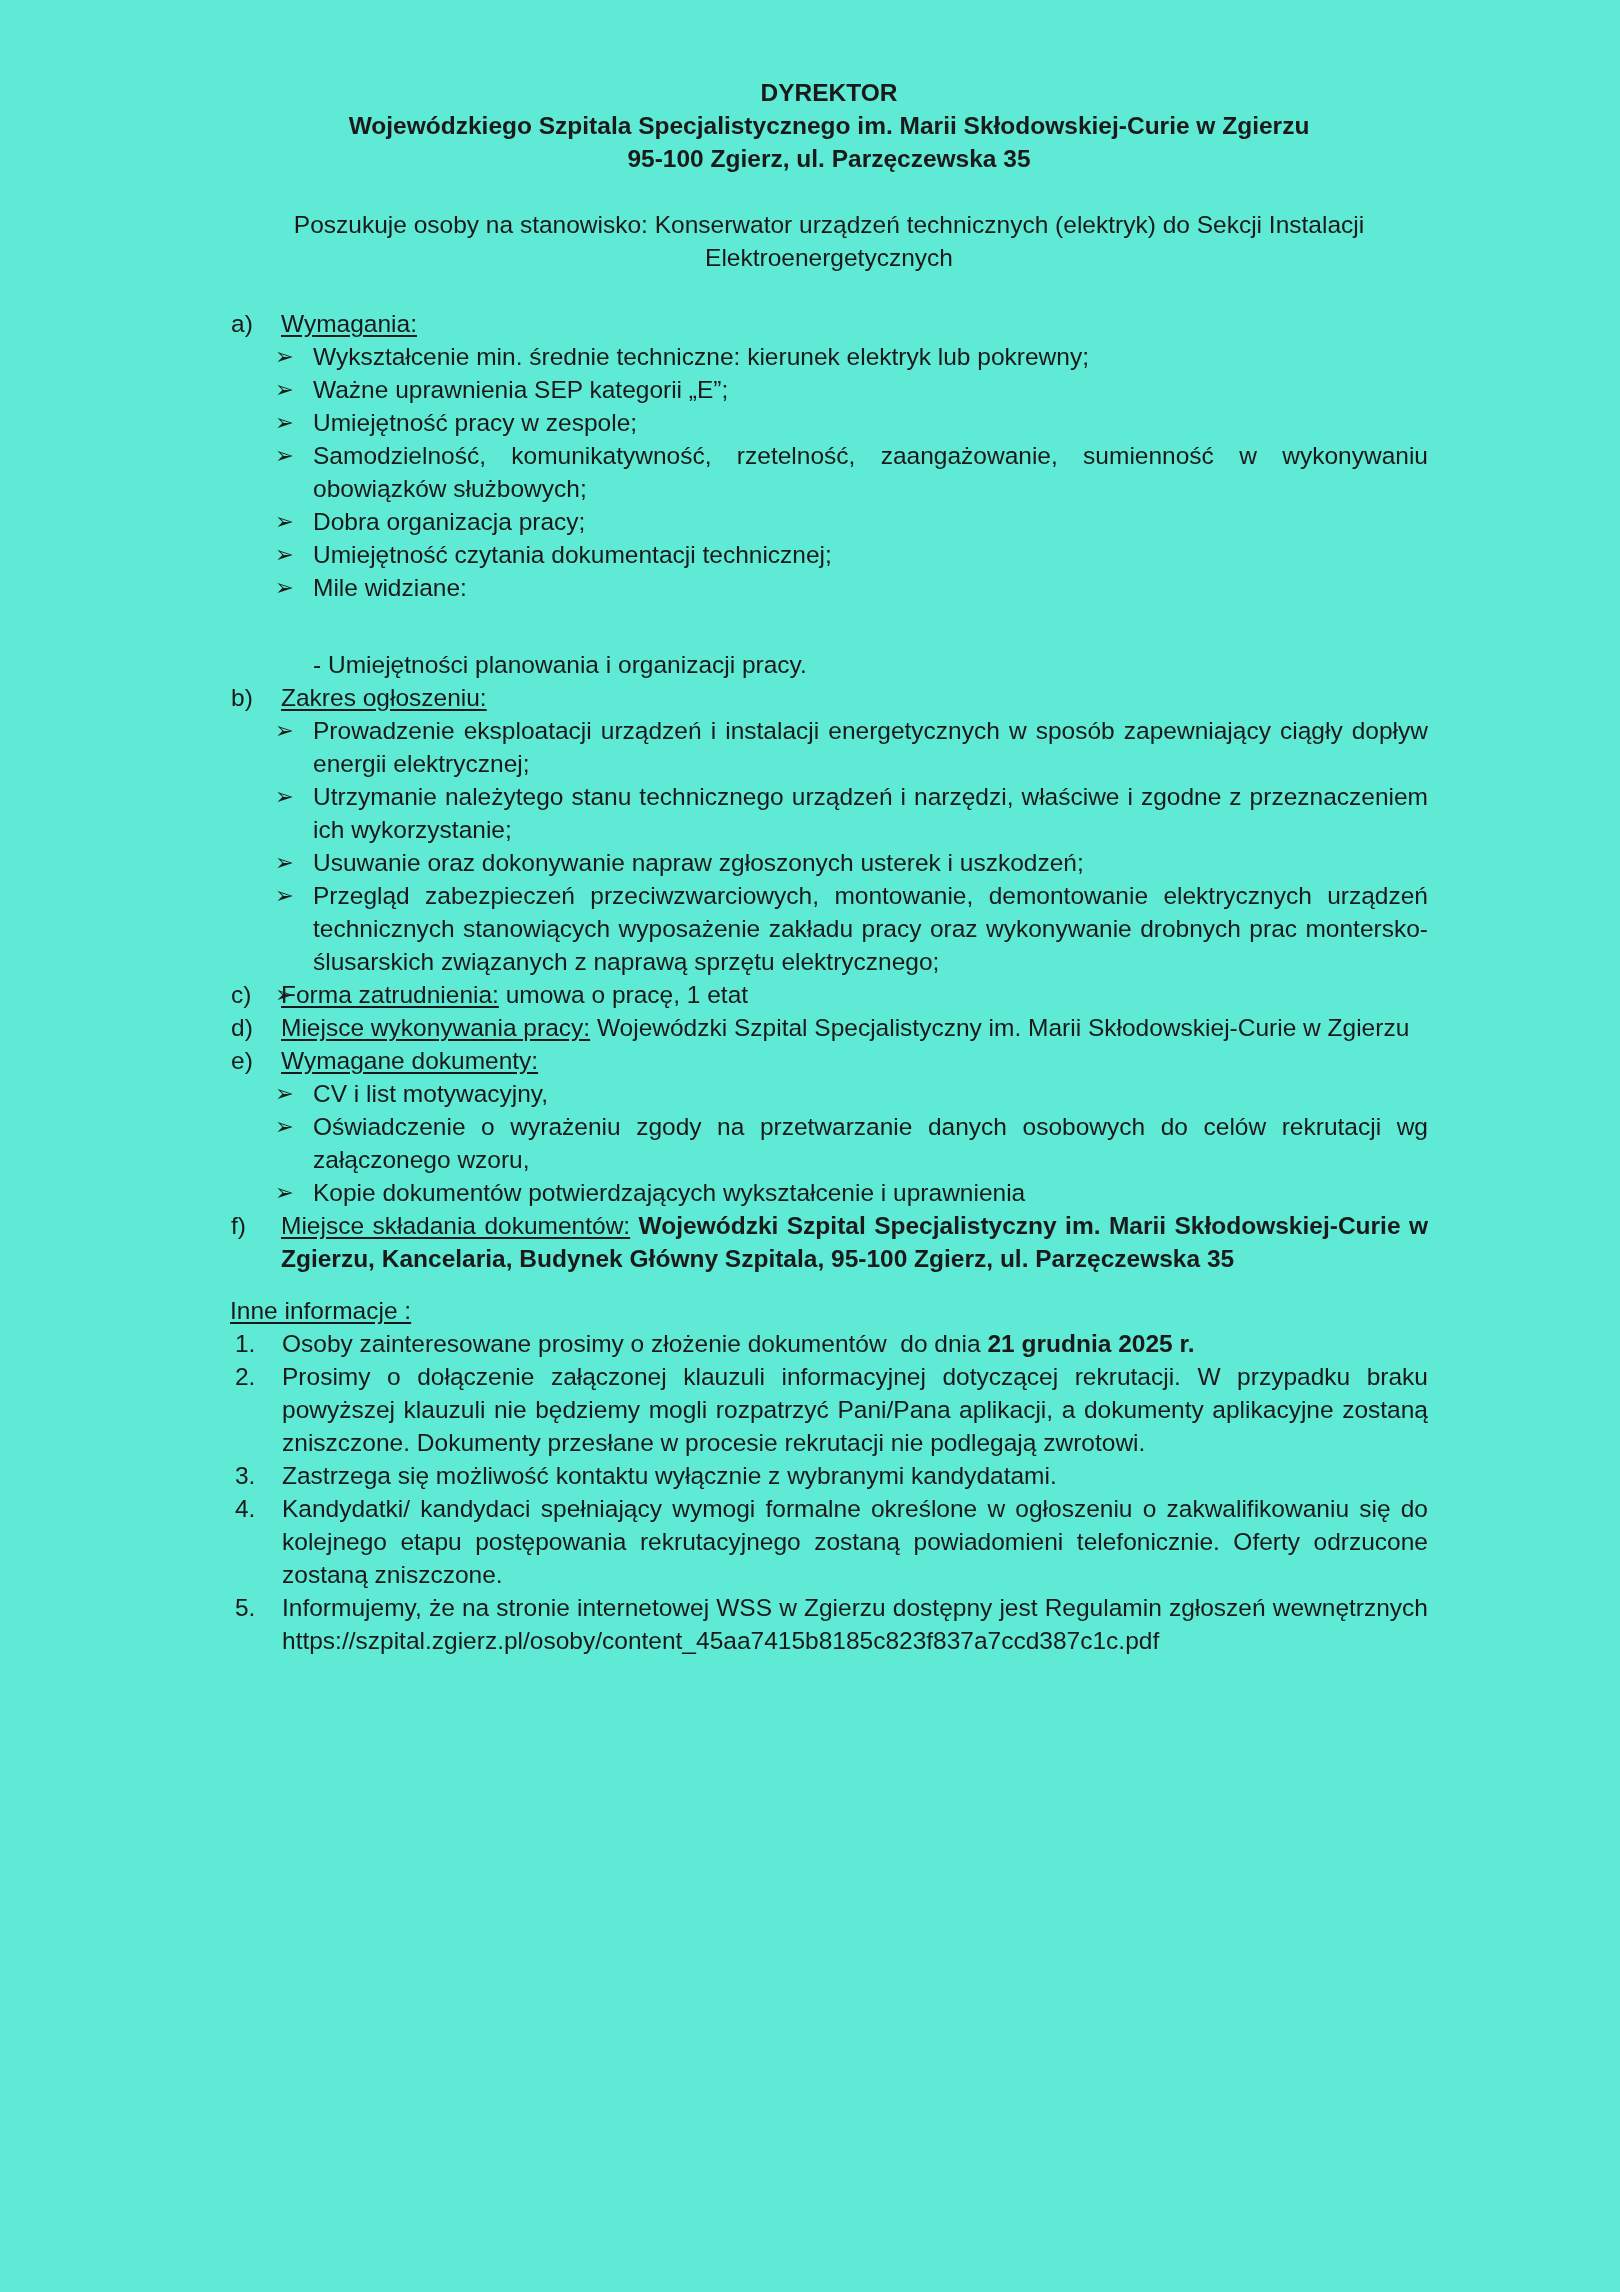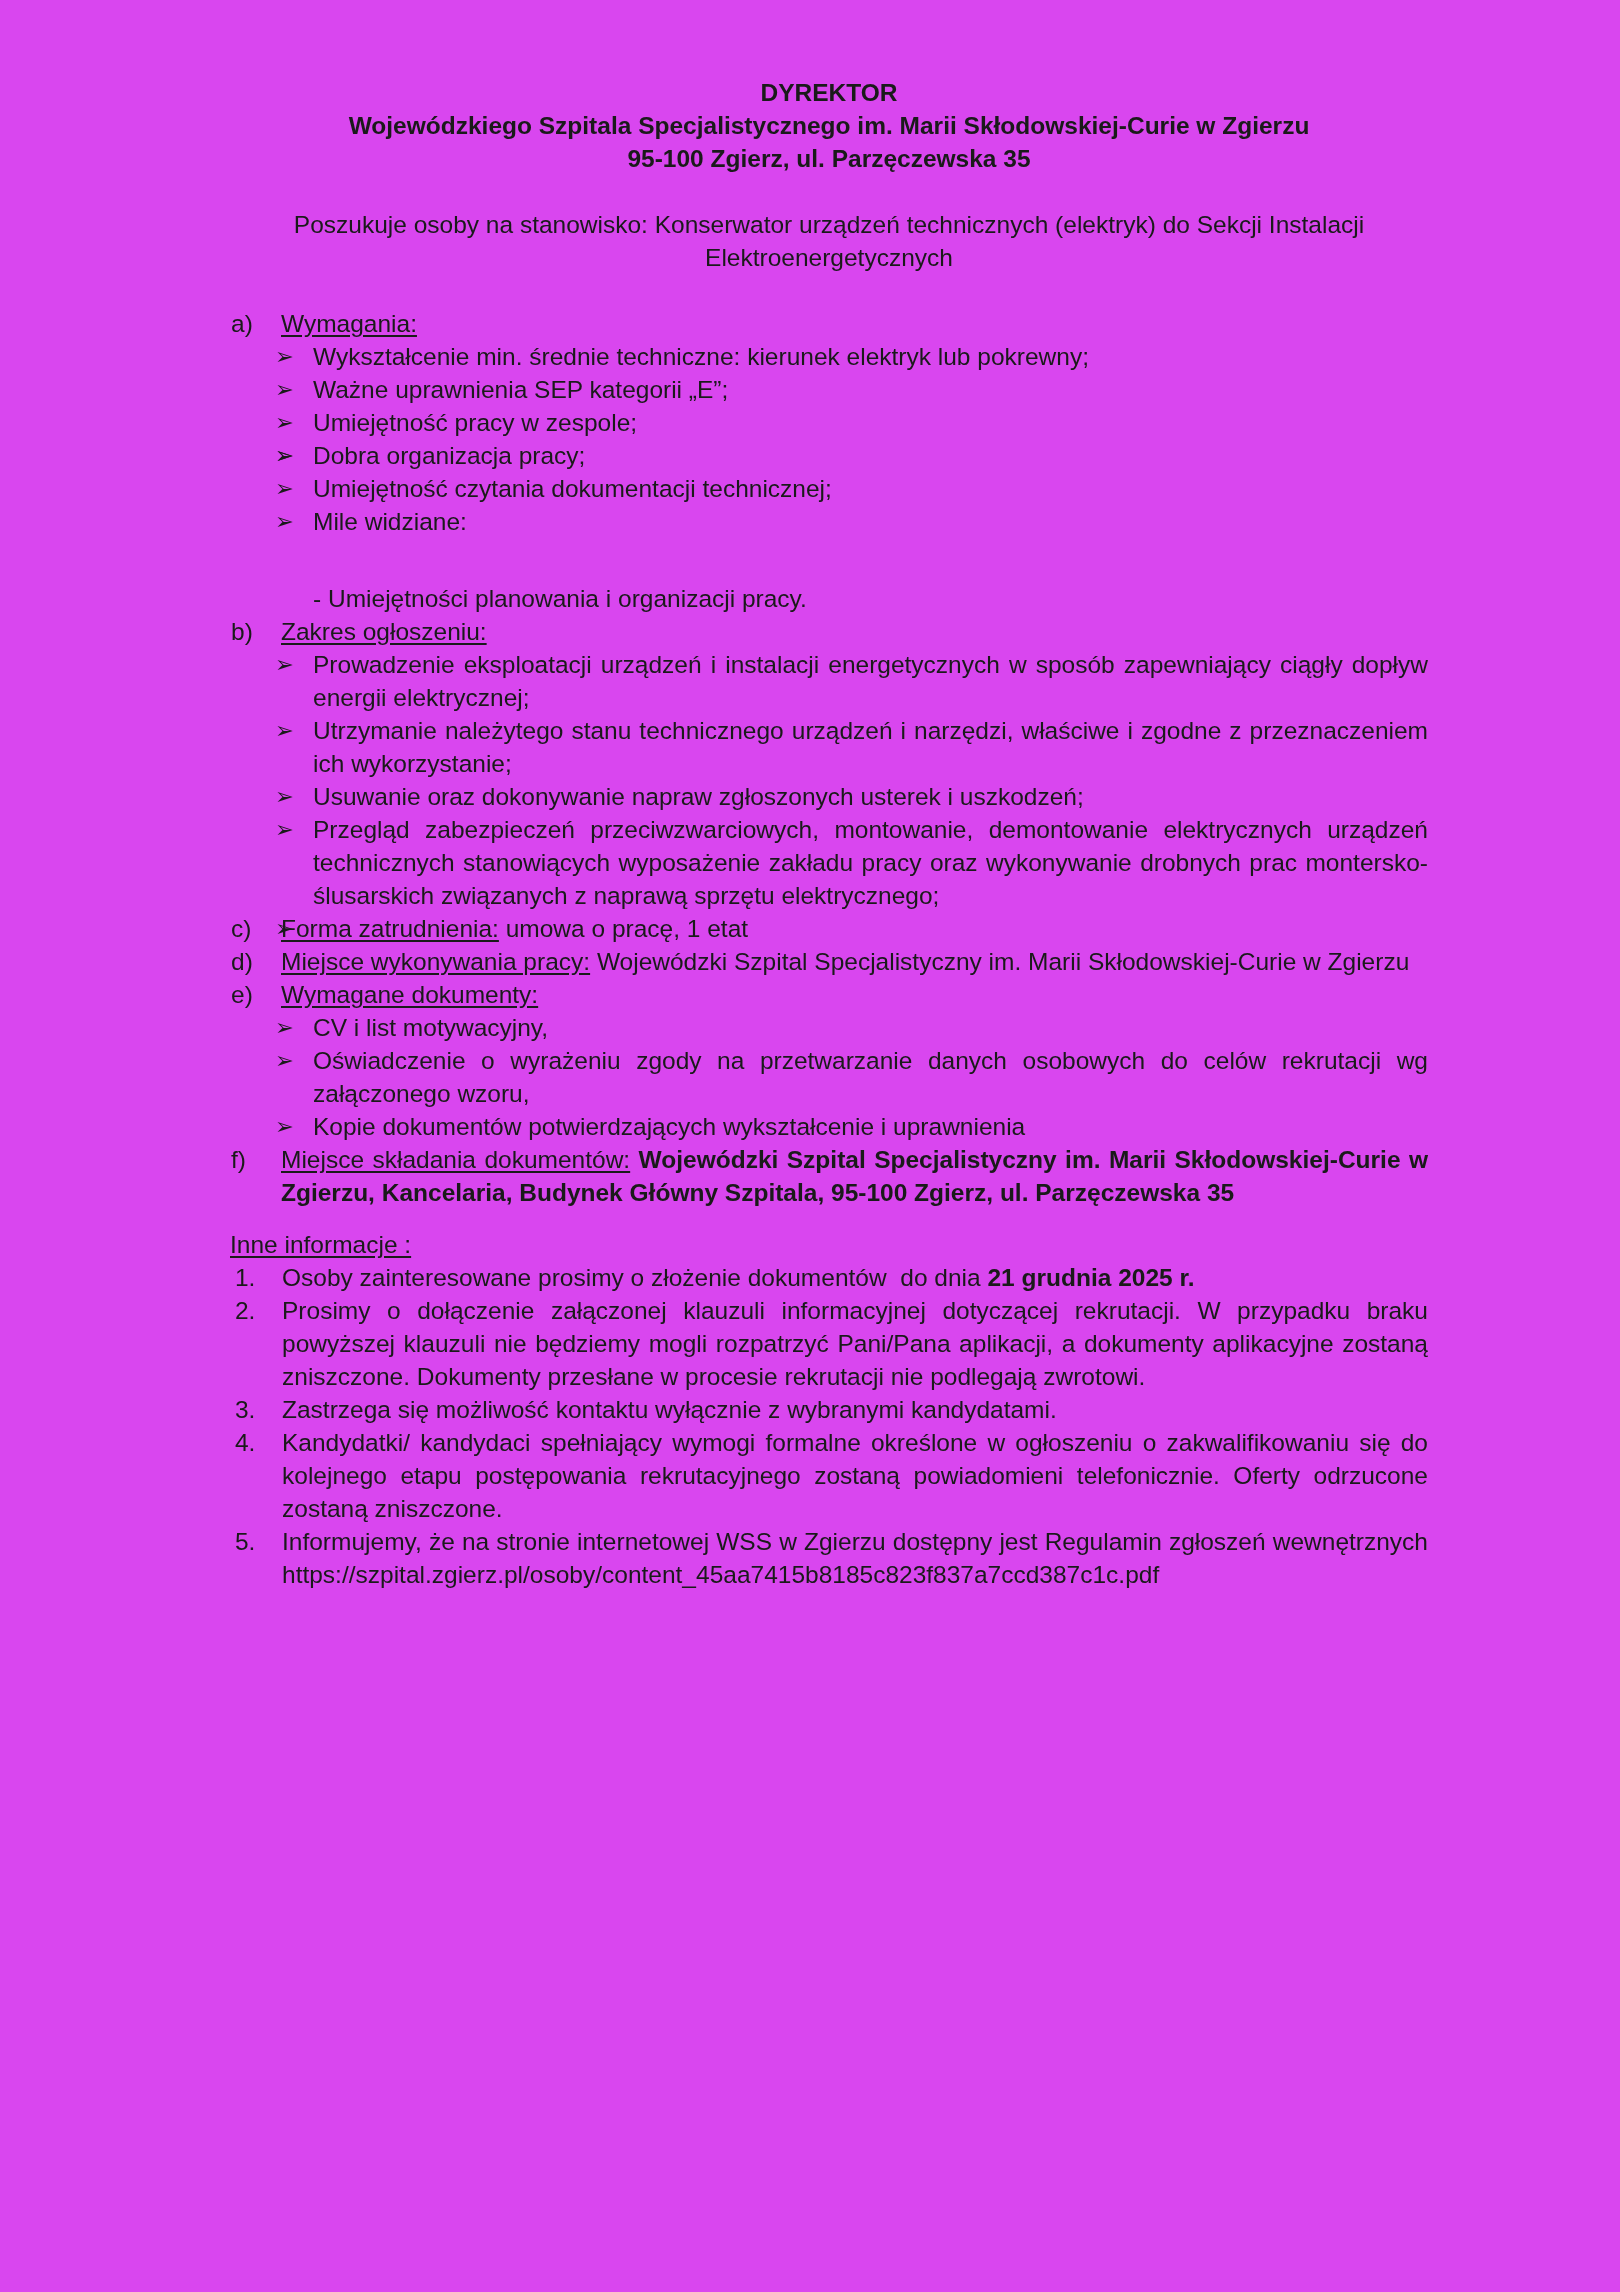--- a/index.html
+++ b/index.html
@@ -4,21 +4,21 @@
 <style>
   html, body {
     margin: 0;
     padding: 0;
     background: #ffffff;
   }
   .page {
     position: relative;
     width: 1620px;
     height: 2293px;
-    background: #d946ef;
+    background: #5eead4;
     overflow: hidden;
     font-family: "Liberation Sans", "DejaVu Sans", sans-serif;
     font-size: 24.5px;
     line-height: 33px;
     color: #1a1a1a;
     box-sizing: border-box;
     padding: 76px 192px 0 230px;
   }
   .doc-header {
     text-align: center;
@@ -100,21 +100,21 @@
       <div class="bullet">
         <span class="b-marker">➢</span><span>Wykształcenie min. średnie techniczne: kierunek elektryk lub pokrewny;</span>
       </div>
       <div class="bullet">
         <span class="b-marker">➢</span><span>Ważne uprawnienia SEP kategorii „E”;</span>
       </div>
       <div class="bullet">
         <span class="b-marker">➢</span><span>Umiejętność pracy w zespole;</span>
       </div>
       <div class="bullet">
-        <span class="b-marker">➢</span>
+        <span class="b-marker">➢</span><span>Samodzielność, komunikatywność, rzetelność, zaangażowanie, sumienność w wykonywaniu obowiązków służbowych;</span>
       </div>
       <div class="bullet">
         <span class="b-marker">➢</span><span>Dobra organizacja pracy;</span>
       </div>
       <div class="bullet">
         <span class="b-marker">➢</span><span>Umiejętność czytania dokumentacji technicznej;</span>
       </div>
       <div class="bullet">
         <span class="b-marker">➢</span><span>Mile widziane:</span>
       </div>

